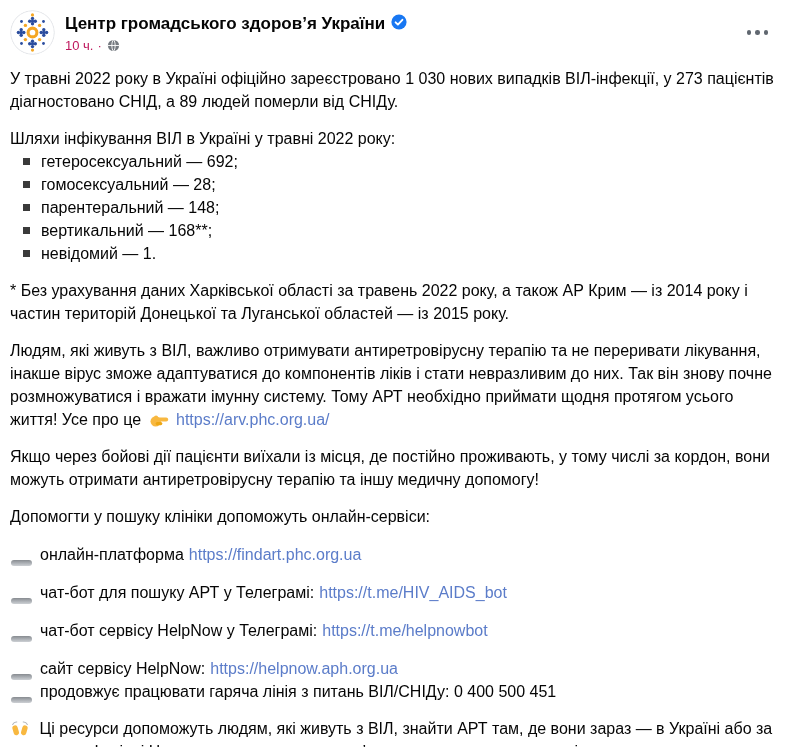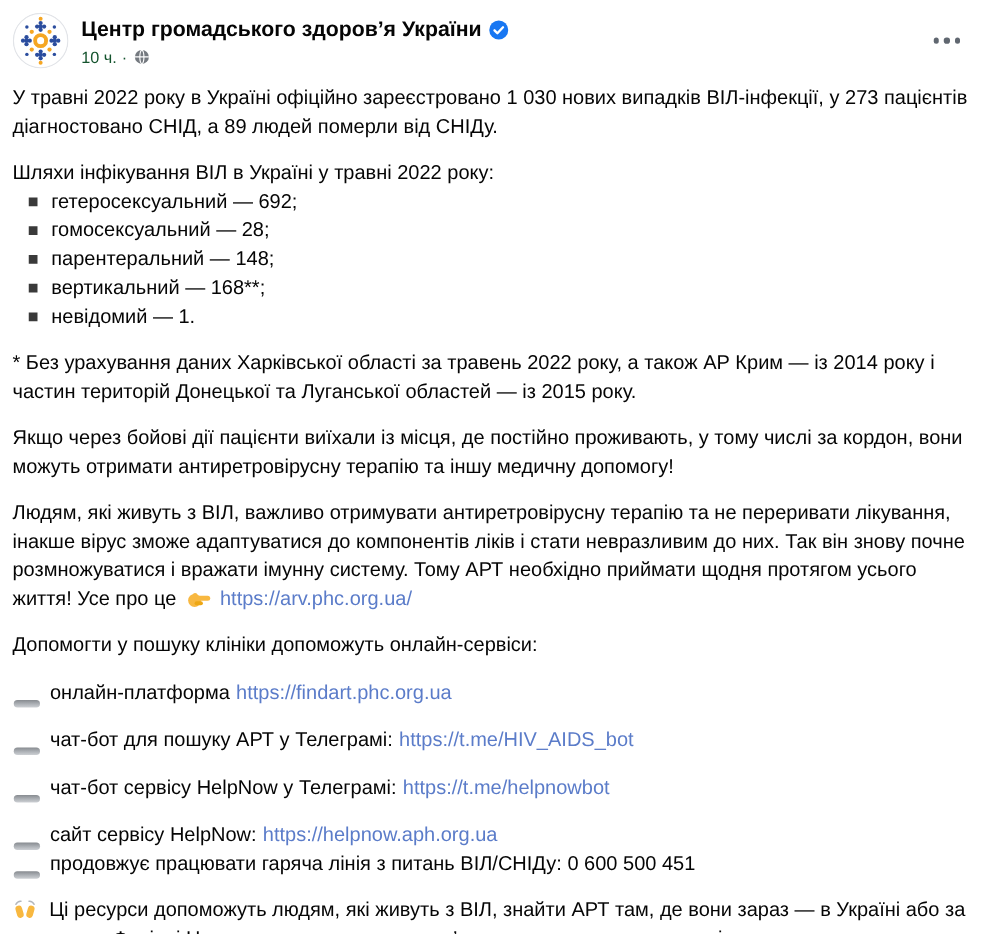--- a/index.html
+++ b/index.html
@@ -12,24 +12,24 @@
   .post { width: 786px; padding: 10px 10px 4px 10px; background: #fff; }
 
   
   .header { display: flex; align-items: flex-start; margin-bottom: 12px; position: relative; }
   .avatar {
     width: 45px; height: 45px; border-radius: 50%;
     flex: 0 0 45px; cursor: pointer; overflow: hidden;
   }
   .avatar svg { display: block; }
   .hmeta { margin-left: 10px; flex: 1; padding-top: 4px; }
-  .name-row { display: flex; align-items: center; gap: 6px; }
+  .name-row { display: flex; align-items: flex-start; gap: 6px; }
   .page-name { font-weight: 700; font-size: 17px; line-height: 20px; cursor: pointer; }
   .verified { display: inline-flex; }
-  .sub-row { display: flex; align-items: center; gap: 4px; color: #14532d; font-size: 13px; margin-top: 4px; }
+  .sub-row { display: flex; align-items: center; gap: 4px; color: #be185d; font-size: 13px; margin-top: 4px; }
   .timestamp { cursor: pointer; }
   .globe { display: inline-flex; margin-left: 1px; }
   .menu {
     position: absolute; right: 2px; top: 12px;
     display: flex; gap: 4px; padding: 8px 6px; border-radius: 18px; cursor: pointer;
   }
   .menu .d { width: 4.5px; height: 4.5px; border-radius: 50%; background: #606770; }
 
   
   .content { font-size: 16px; line-height: 23px; }
@@ -159,35 +159,35 @@
       <div class="li">
         <span class="sq"></span>
         <span>невідомий — 1.</span>
       </div>
     </div>
 
     <div class="block">
       <div>* Без урахування даних Харківської області за травень 2022 року, а також АР Крим — із 2014 року і частин територій Донецької та Луганської областей — із 2015 року.</div>
     </div>
 
-    <p class="para">Якщо через бойові дії пацієнти виїхали із місця, де постійно проживають, у тому числі за кордон, вони можуть отримати антиретровірусну терапію та іншу медичну допомогу!</p>
-
     <p class="para">
       <span>Людям, які живуть з ВІЛ, важливо отримувати антиретровірусну терапію та не переривати лікування, інакше вірус зможе адаптуватися до компонентів ліків і стати невразливим до них. Так він знову почне розмножуватися і вражати імунну систему. Тому АРТ необхідно приймати щодня протягом усього життя! Усе про це</span>
       <span class="emoji">
         <svg width="20" height="17" viewBox="0 0 24 20">
           <circle cx="8" cy="12.2" r="6.2" fill="#f8b840"></circle>
           <rect x="8" y="7.6" width="15" height="4.8" rx="2.4" fill="#f8b840"></rect>
           <rect x="8" y="13" width="8" height="3.8" rx="1.9" fill="#eda714"></rect>
           <circle cx="8.5" cy="7.5" r="2.4" fill="#f8b840"></circle>
         </svg>
       </span>
       <a>https://arv.phc.org.ua/</a>
     </p>
 
+    <p class="para">Якщо через бойові дії пацієнти виїхали із місця, де постійно проживають, у тому числі за кордон, вони можуть отримати антиретровірусну терапію та іншу медичну допомогу!</p>
+
     <div class="block">
       <div>Допомогти у пошуку клініки допоможуть онлайн-сервіси:</div>
 
       <div class="svc">
         <span class="dash"></span>
         <span class="lbl">онлайн-платформа</span>
         <a>https://findart.phc.org.ua</a>
       </div>
       <div class="svc">
         <span class="dash"></span>
@@ -199,21 +199,21 @@
         <span class="lbl">чат-бот сервісу HelpNow у Телеграмі:</span>
         <a>https://t.me/helpnowbot</a>
       </div>
       <div class="svc">
         <span class="dash"></span>
         <span class="lbl">сайт сервісу HelpNow:</span>
         <a>https://helpnow.aph.org.ua</a>
       </div>
       <div class="svc">
         <span class="dash"></span>
-        <span class="lbl">продовжує працювати гаряча лінія з питань ВІЛ/СНІДу: 0 600 500 451</span>
+        <span class="lbl">продовжує працювати гаряча лінія з питань ВІЛ/СНІДу: 0 400 500 451</span>
 
       </div>
     </div>
 
     <p class="para closing">
       <span class="emoji">
         <svg width="20" height="17" viewBox="0 0 24 20">
           <path d="M3.2 5.2 Q5 1.8 8.2 2.2" fill="none" stroke="#b3b7bc" stroke-width="1.3" stroke-linecap="round"></path>
           <path d="M15.8 2.2 Q19 1.8 20.8 5.2" fill="none" stroke="#b3b7bc" stroke-width="1.3" stroke-linecap="round"></path>
           <rect x="3.6" y="6.2" width="6.4" height="12" rx="3.2" fill="#f8b840" transform="rotate(-16 6.8 12.2)"></rect>

